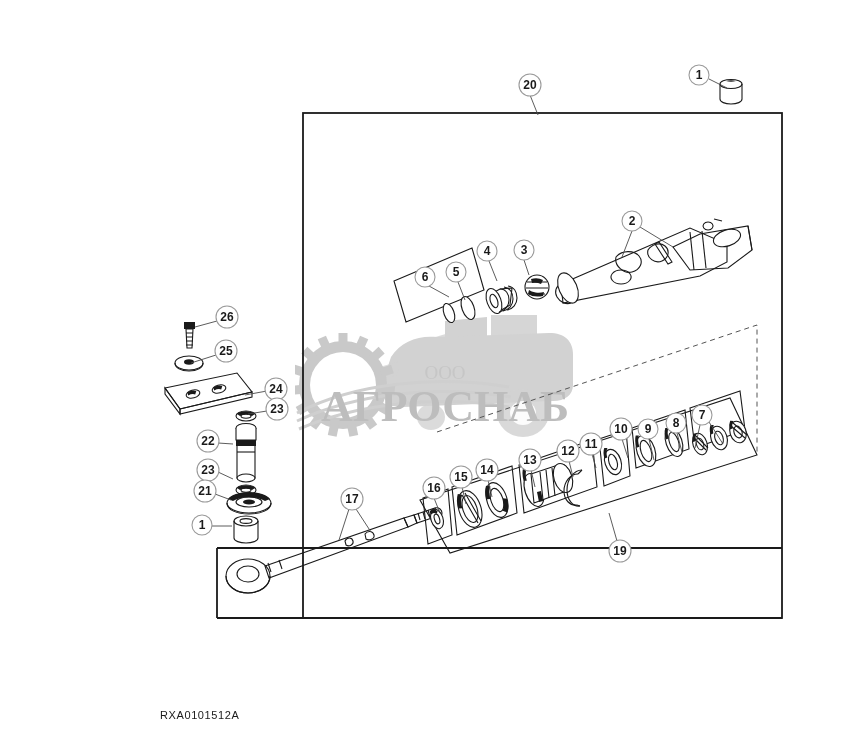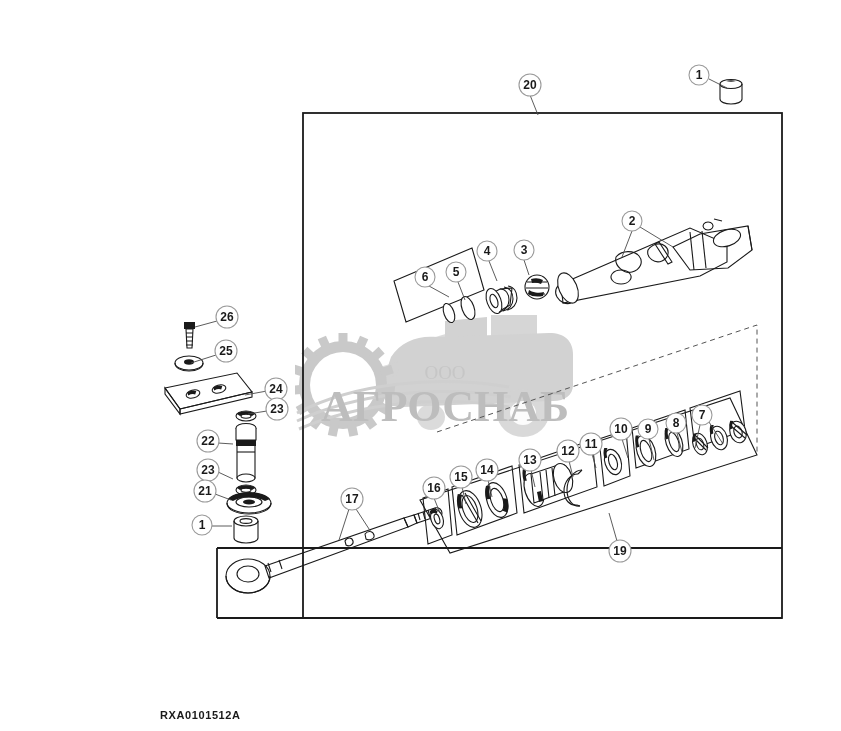--- a/index.html
+++ b/index.html
@@ -1,20 +1,20 @@
 <!DOCTYPE html>
 <html><head>
 <meta charset="utf-8">
 <style>
   html,body{margin:0;padding:0;background:#ffffff;}
   body{width:841px;height:731px;position:relative;overflow:hidden;
        font-family:"Liberation Sans", sans-serif;}
   #stage{position:absolute;left:0;top:0;width:841px;height:731px;}
   svg#diagram{position:absolute;left:0;top:0;width:841px;height:731px;}
-  .partnum{position:absolute;left:160px;top:709px;font-size:11px;font-weight:bold;
+  .partnum{position:absolute;left:160px;top:709px;font-size:11px;font-weight:normal;
            color:#1a1a1a;letter-spacing:0.6px;white-space:nowrap;}
   .wm{position:absolute;left:295px;top:309px;width:300px;height:140px;
       pointer-events:none;}
 </style>
 </head>
 <body>
 
 <div id="stage">
 
   <div class="wm">

